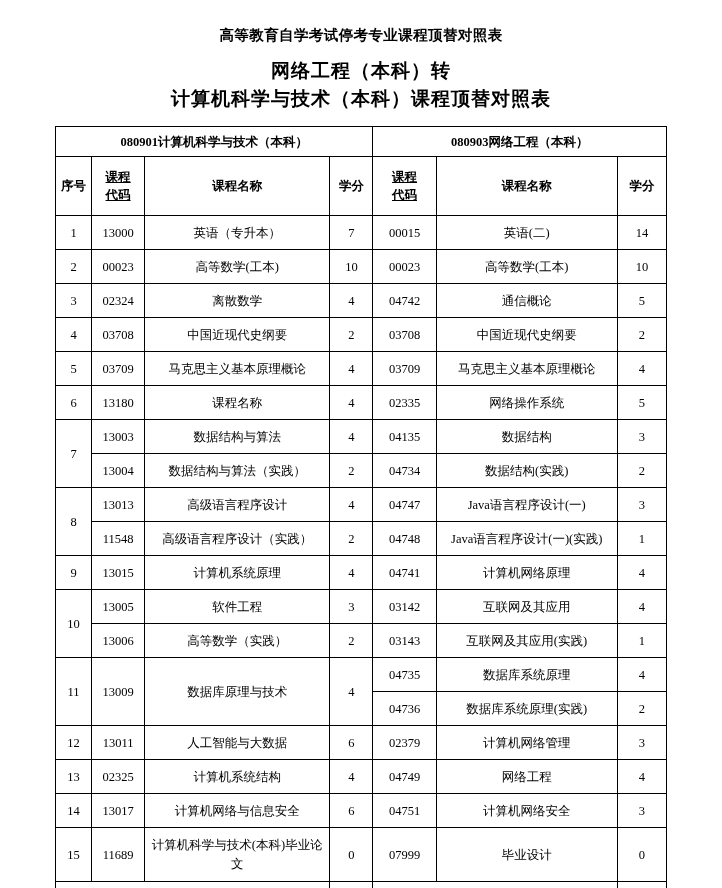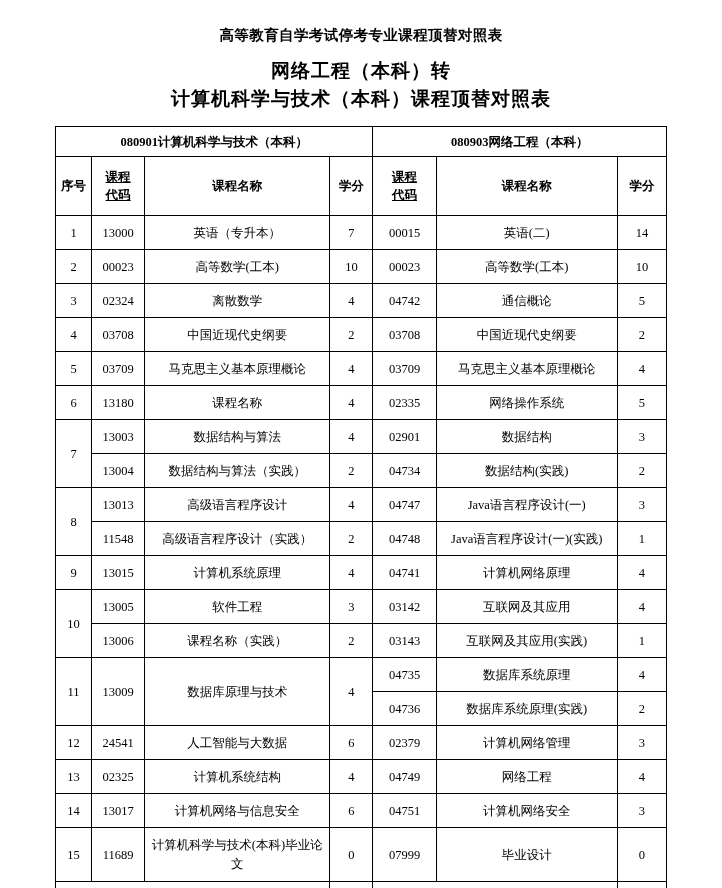--- a/index.html
+++ b/index.html
@@ -201,21 +201,21 @@
             <td class="row-cell num divider-right">4</td>
             <td class="row-cell num">02335</td>
             <td class="row-cell">网络操作系统</td>
             <td class="row-cell num">5</td>
           </tr>
           <tr>
             <td class="row-cell seq" rowspan="2">7</td>
             <td class="row-cell num">13003</td>
             <td class="row-cell">数据结构与算法</td>
             <td class="row-cell num divider-right">4</td>
-            <td class="row-cell num">02901</td>
+            <td class="row-cell num">04135</td>
             <td class="row-cell">数据结构</td>
             <td class="row-cell num">3</td>
           </tr>
           <tr>
             <td class="row-cell num">13004</td>
             <td class="row-cell">数据结构与算法（实践）</td>
             <td class="row-cell num divider-right">2</td>
             <td class="row-cell num">04734</td>
             <td class="row-cell">数据结构(实践)</td>
             <td class="row-cell num">2</td>
@@ -250,21 +250,21 @@
             <td class="row-cell seq" rowspan="2">10</td>
             <td class="row-cell num">13005</td>
             <td class="row-cell">软件工程</td>
             <td class="row-cell num divider-right">3</td>
             <td class="row-cell num">03142</td>
             <td class="row-cell">互联网及其应用</td>
             <td class="row-cell num">4</td>
           </tr>
           <tr>
             <td class="row-cell num">13006</td>
-            <td class="row-cell">课程名称（实践）</td>
+            <td class="row-cell">高等数学（实践）</td>
             <td class="row-cell num divider-right">2</td>
             <td class="row-cell num">03143</td>
             <td class="row-cell">互联网及其应用(实践)</td>
             <td class="row-cell num">1</td>
           </tr>
           <tr>
             <td class="row-cell seq" rowspan="2">11</td>
             <td class="row-cell num" rowspan="2">13009</td>
             <td class="row-cell" rowspan="2">数据库原理与技术</td>
             <td class="row-cell num divider-right" rowspan="2">4</td>
@@ -272,21 +272,21 @@
             <td class="row-cell">数据库系统原理</td>
             <td class="row-cell num">4</td>
           </tr>
           <tr>
             <td class="row-cell num">04736</td>
             <td class="row-cell">数据库系统原理(实践)</td>
             <td class="row-cell num">2</td>
           </tr>
           <tr>
             <td class="row-cell seq">12</td>
-            <td class="row-cell num">24541</td>
+            <td class="row-cell num">13011</td>
             <td class="row-cell">人工智能与大数据</td>
             <td class="row-cell num divider-right">6</td>
             <td class="row-cell num">02379</td>
             <td class="row-cell">计算机网络管理</td>
             <td class="row-cell num">3</td>
           </tr>
           <tr>
             <td class="row-cell seq">13</td>
             <td class="row-cell num">02325</td>
             <td class="row-cell">计算机系统结构</td>

